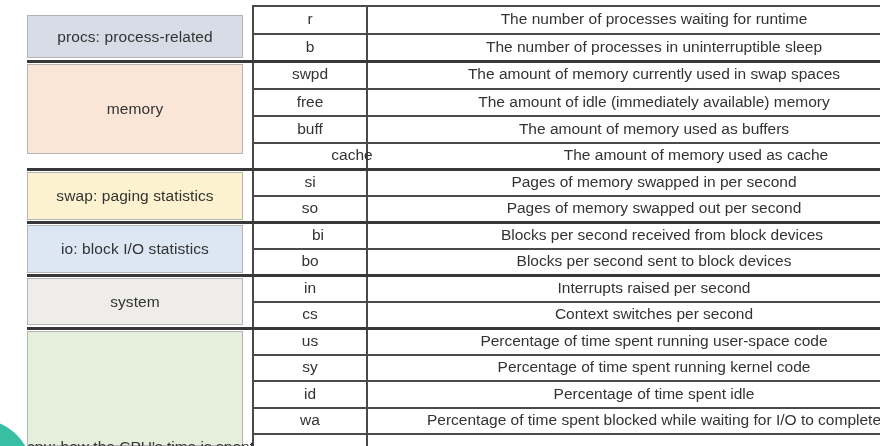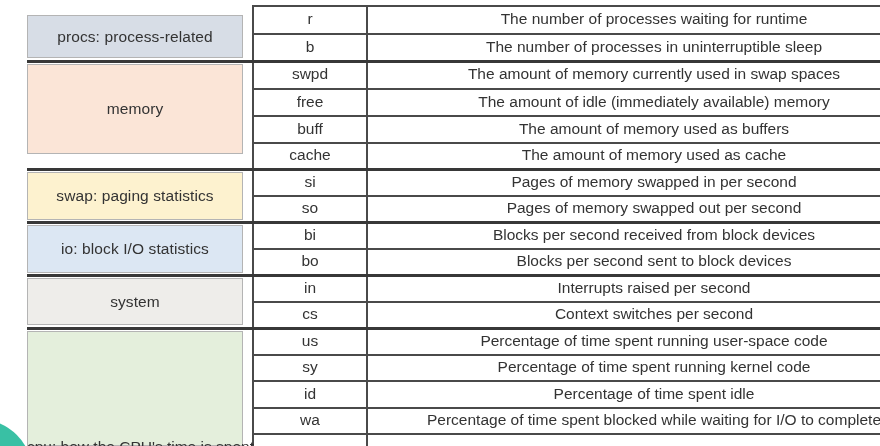--- a/index.html
+++ b/index.html
@@ -21,24 +21,24 @@
   
   .cell{position:absolute;font-size:15.5px;text-align:center;white-space:nowrap;overflow:visible;}
   .f{left:254px;width:112px;}
   .d{left:368px;width:572px;}
   
   .r1{top:5px;height:28px;line-height:28px;}
   .r2{top:33px;height:27px;line-height:27px;}
   .r3{top:60px;height:28px;line-height:28px;border-radius:9px;}
   .r4{top:88px;height:23px;line-height:27px;border-radius:12px;}
   .r5{top:115px;height:27px;line-height:27px;}
-  .r6{top:142px;height:26px;line-height:26px;}
+  .r6{top:142px;height:26px;line-height:26px;margin-left:42px;}
   .r7{top:168px;height:27px;line-height:27px;text-align:center;}
   .r8{top:195px;height:26px;line-height:26px;}
-  .r9{top:221px;height:27px;line-height:27px;}
+  .r9{top:221px;height:27px;line-height:27px;margin-left:8px;}
   .r10{top:248px;height:26px;line-height:26px;}
   .r11{top:274px;height:27px;line-height:27px;}
   .r12{top:301px;height:26px;line-height:26px;}
   .r13{top:327px;height:38px;line-height:27px;}
   .r14{top:354px;height:38px;line-height:26px;}
   .r15{top:380px;height:27px;line-height:27px;}
   .r16{top:407px;height:26px;line-height:26px;text-align:center;}
   .r17{top:433px;height:13px;line-height:13px;}
   
   .cpu-label{

